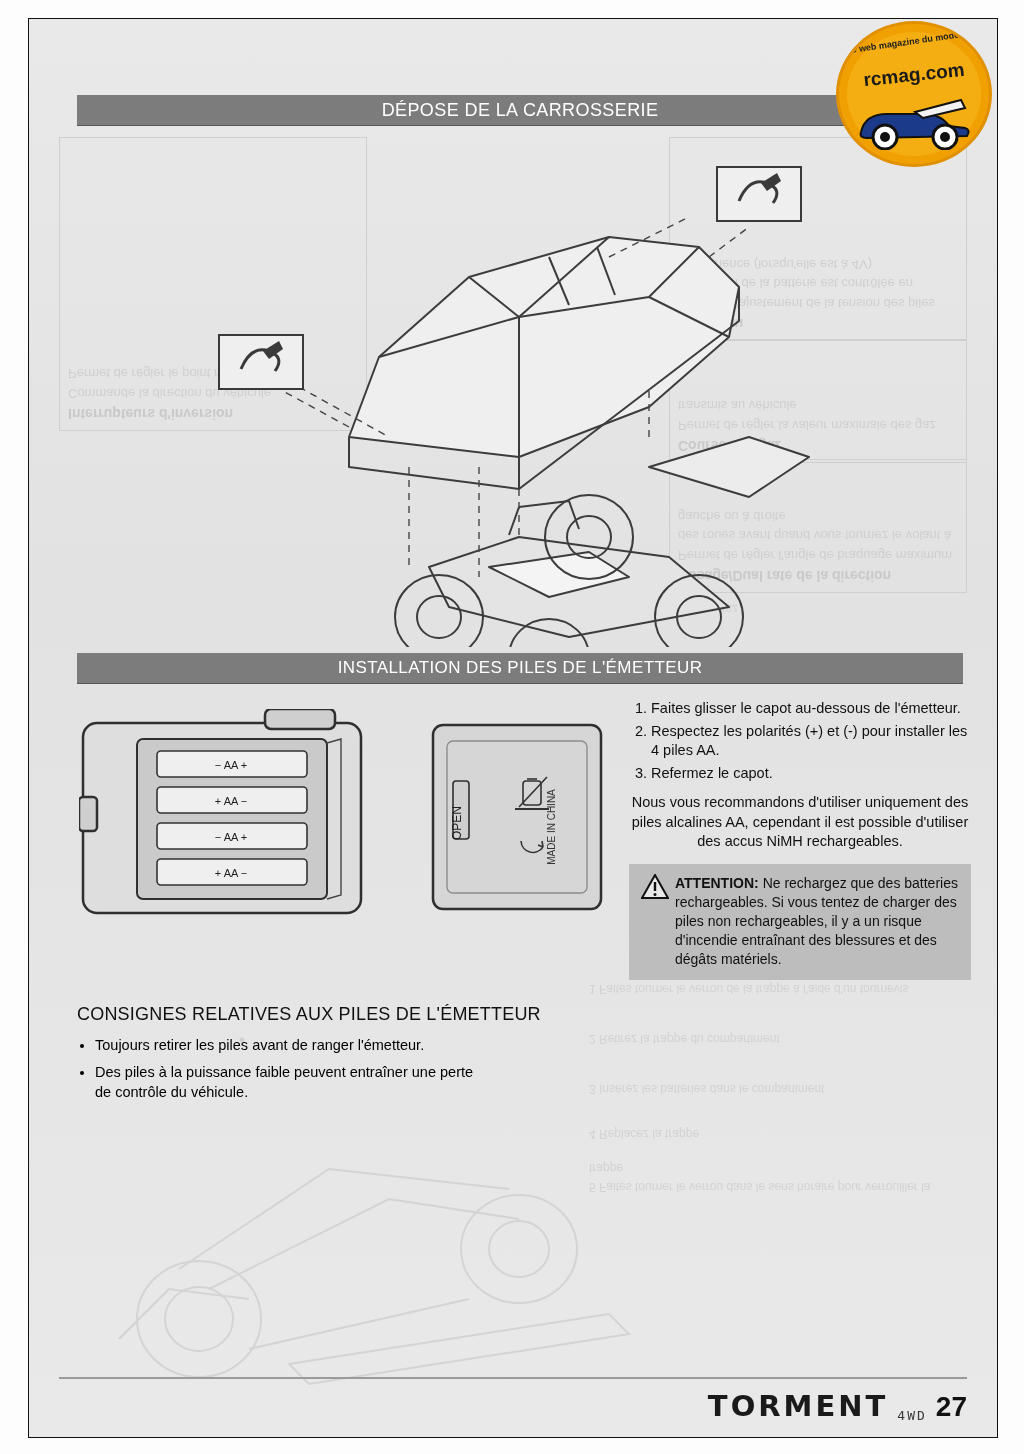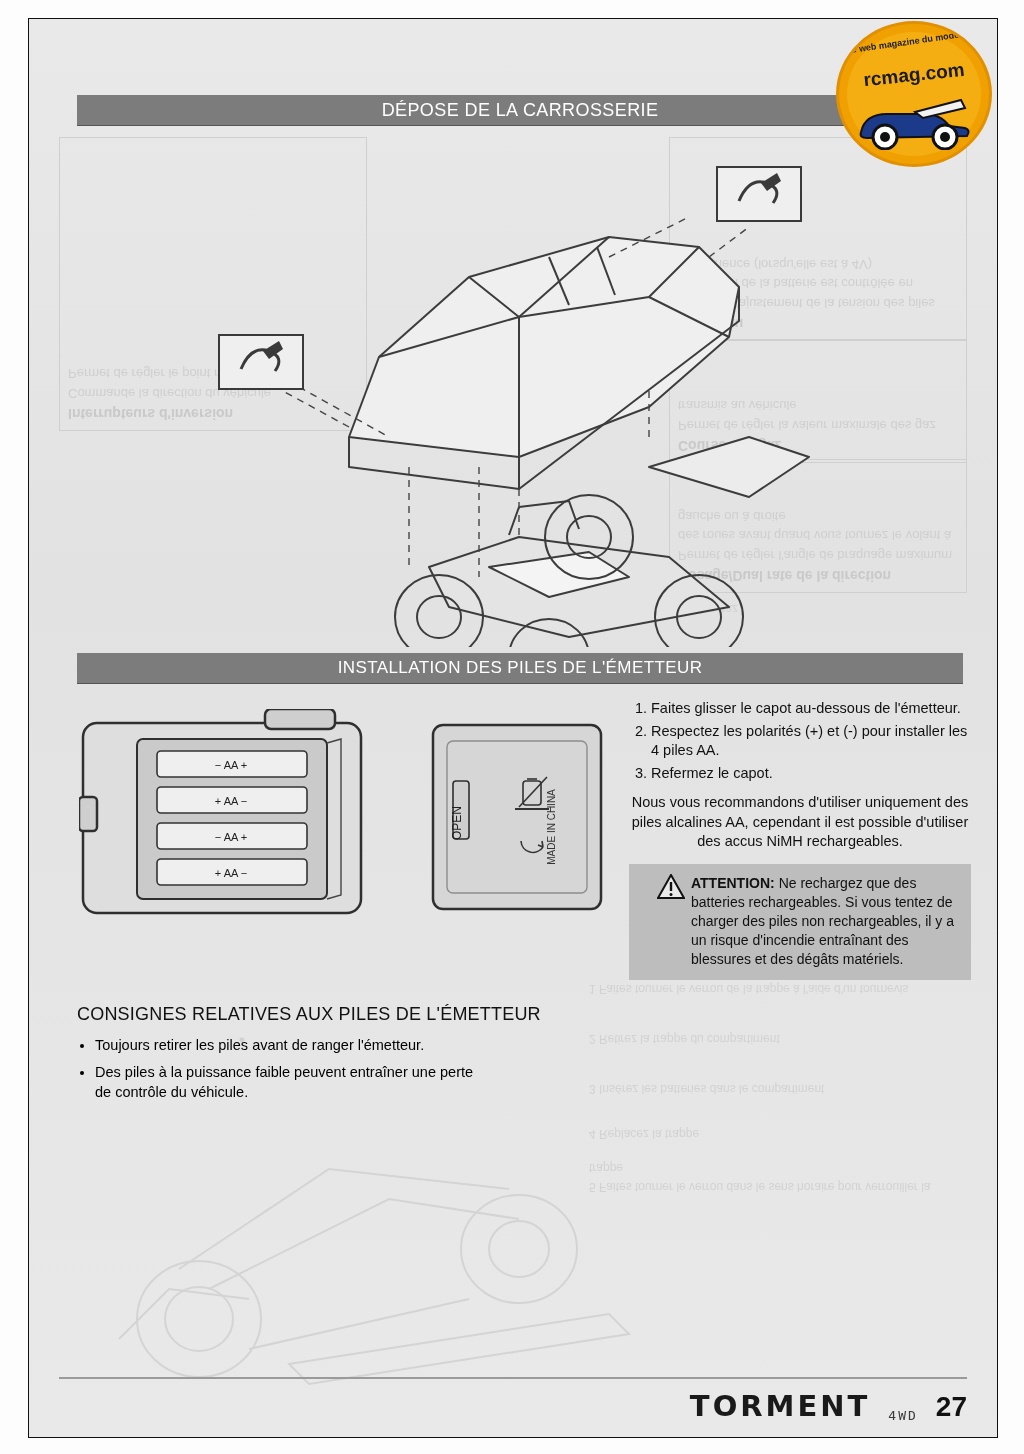--- a/index.html
+++ b/index.html
@@ -129,21 +129,21 @@
     width:342px;
     font-size:14.5px;
     color:#111;
     line-height:1.35;
   }
   .instr ol{margin:0 0 10px 0;padding-left:22px;}
   .instr ol li{margin-bottom:3px;}
   .instr p{margin:0 0 12px 0;text-align:center;}
   .warnbox{
     background:#bdbdbd;
-    padding:10px 12px 12px 28px;
+    padding:10px 12px 12px 12px;
     font-size:14px;
     line-height:1.35;
     position:relative;
   }
   .warn-head{display:flex;gap:8px;align-items:flex-start;}
   .tri{
     width:0;height:0;
     border-left:13px solid transparent;
     border-right:13px solid transparent;
     border-bottom:24px solid transparent;
@@ -173,21 +173,21 @@
 
   
   .rule{
     position:absolute;
     left:30px;right:30px;bottom:58px;
     height:2px;background:#9a9a9a;
   }
   .footer{
     position:absolute;
     right:30px;bottom:14px;
-    display:flex;align-items:flex-end;gap:18px;
+    display:flex;align-items:flex-end;gap:9px;
   }
   .brand{
     font-size:29px;font-weight:bold;letter-spacing:3px;color:#1a1a1a;
     font-family:"DejaVu Sans", sans-serif;
   }
   .brand4wd{
     font-size:13px;letter-spacing:2px;color:#3a3a3a;
     font-family:"DejaVu Sans Mono", monospace;
   }
   .pagenum{font-size:28px;font-weight:bold;color:#111;}

